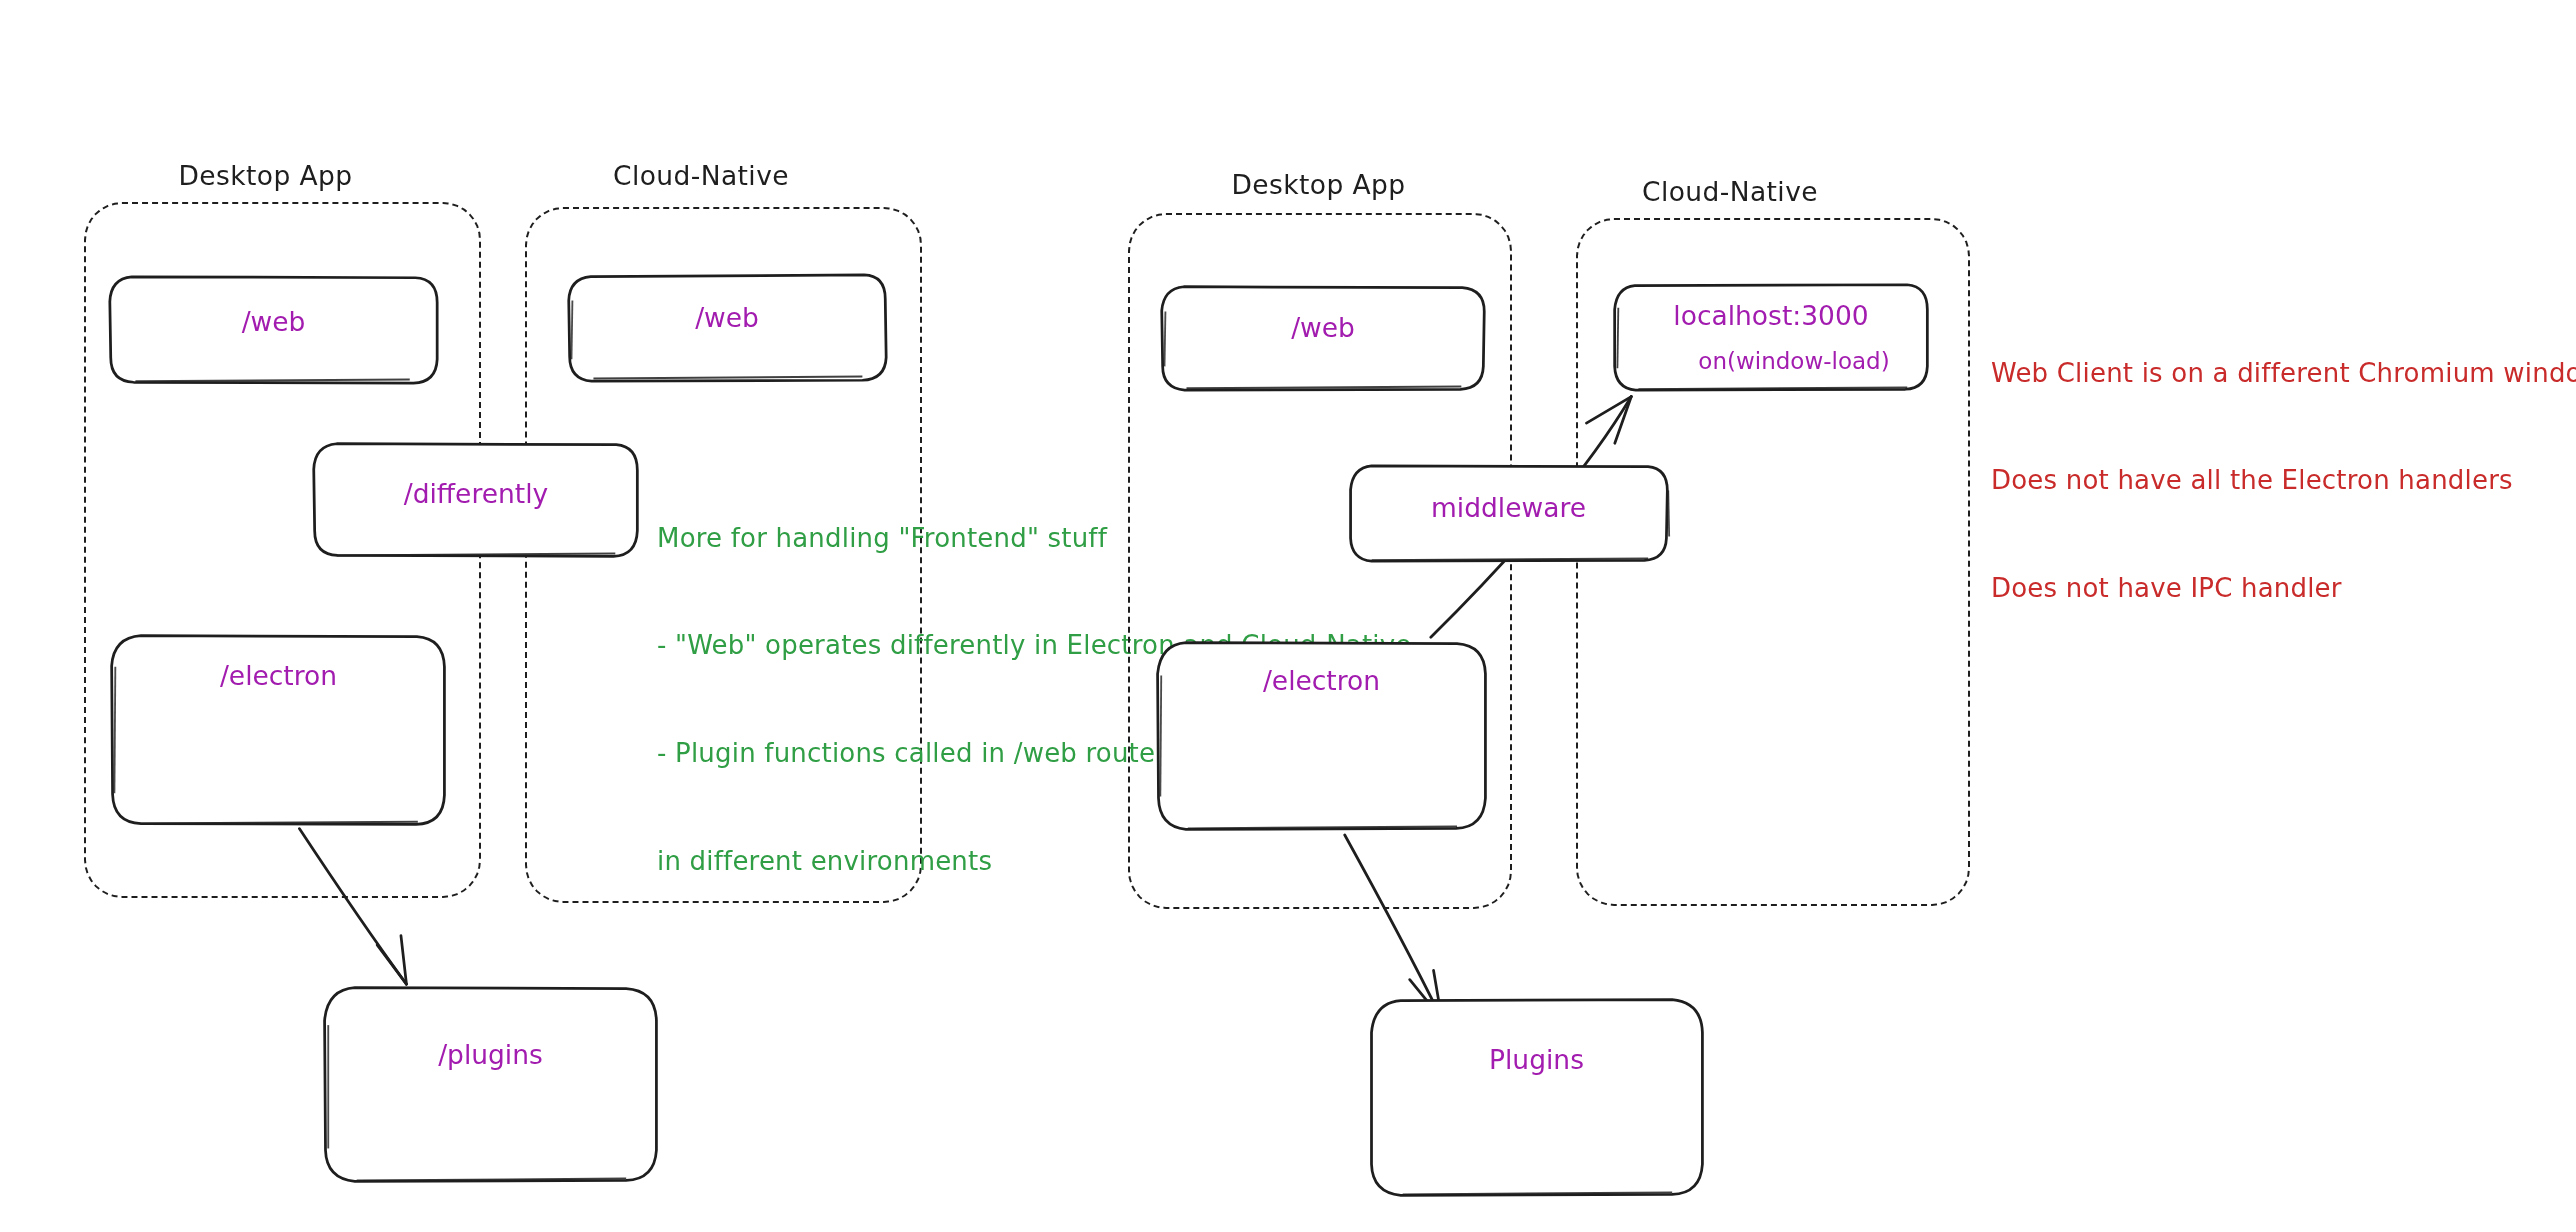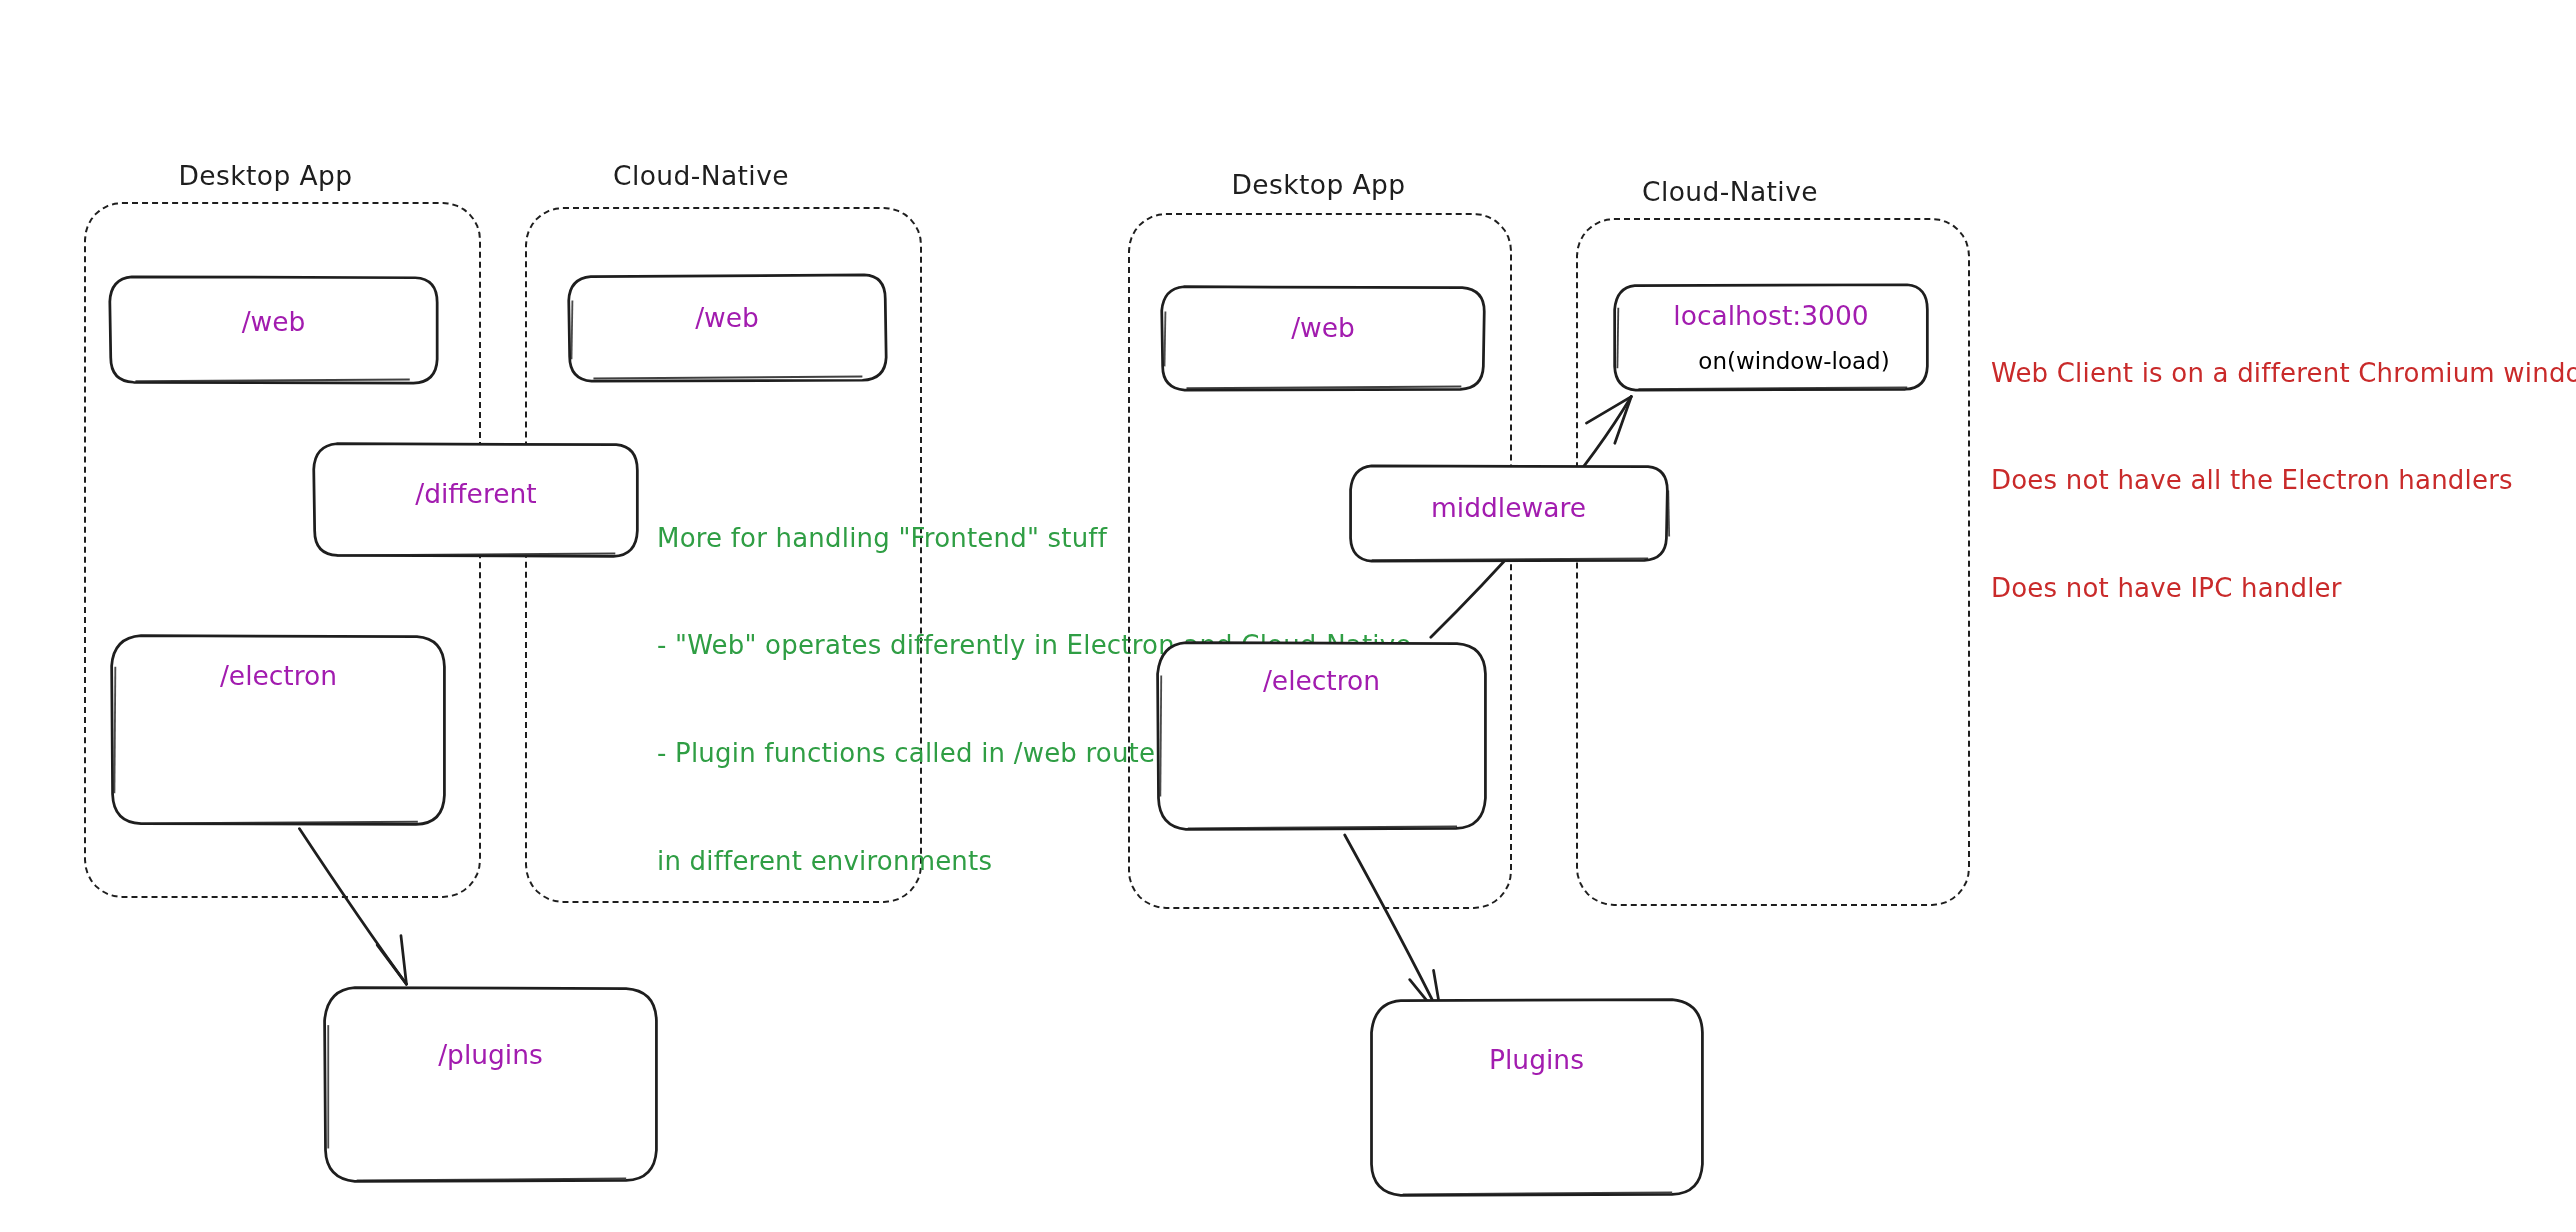--- a/index.html
+++ b/index.html
@@ -139,21 +139,21 @@
       <path d="M30 115 L324 113" fill="none" stroke="#1e1e1e" stroke-width="2.2" opacity="0.85"></path>
     </svg>
     <div class="node-label" style="top:29px;">/web</div>
   </div>
 
   <div class="node" style="left:311px; top:395px; width:330px; height:119px;">
     <svg viewBox="0 0 360 130" preserveAspectRatio="none">
       <path d="M28 3 L333 4 Q356 6 356 32 L356 98 Q355 125 330 126 L29 125 Q4 124 4 98 L3 31 Q4 5 28 3 Z" fill="#ffffff" stroke="#1e1e1e" stroke-width="3" stroke-linejoin="round"></path>
       <path d="M28 125 L332 123" fill="none" stroke="#1e1e1e" stroke-width="2.2" opacity="0.85"></path>
     </svg>
-    <div class="node-label" style="top:37px;">/different</div>
+    <div class="node-label" style="top:37px;">/differently</div>
   </div>
 
   <div class="node" style="left:108px; top:586px; width:341px; height:197px;">
     <svg viewBox="0 0 372 215" preserveAspectRatio="none">
       <path d="M36 4 L337 5 Q366 7 367 38 L367 178 Q366 209 336 210 L36 209 Q6 208 5 177 L4 37 Q6 6 36 4 Z" fill="#ffffff" stroke="#1e1e1e" stroke-width="3" stroke-linejoin="round"></path>
       <path d="M8 38 L7 176" fill="none" stroke="#1e1e1e" stroke-width="2" opacity="0.8"></path>
       <path d="M36 209 L338 207" fill="none" stroke="#1e1e1e" stroke-width="2.2" opacity="0.85"></path>
     </svg>
     <div class="node-label" style="top:27.5px;">/electron</div>
   </div>
@@ -192,21 +192,21 @@
     <div class="node-label" style="top:27.5px;">/web</div>
   </div>
 
   <div class="node" style="left:1611px; top:236px; width:320px; height:110px;">
     <svg viewBox="0 0 350 120" preserveAspectRatio="none">
       <path d="M26 4 L324 3 Q346 5 346 30 L346 92 Q345 116 322 117 L27 118 Q5 116 4 92 L4 30 Q6 6 26 4 Z" fill="#ffffff" stroke="#1e1e1e" stroke-width="3" stroke-linejoin="round"></path>
       <path d="M8 28 L7 94" fill="none" stroke="#1e1e1e" stroke-width="2" opacity="0.85"></path>
       <path d="M30 117 L324 115" fill="none" stroke="#1e1e1e" stroke-width="2.2" opacity="0.85"></path>
     </svg>
     <div class="node-label" style="top:18.3px;">localhost:3000</div>
-    <div class="node-sublabel" style="top:66px; color:#000000; padding-left:46px;">on(window-load)</div>
+    <div class="node-sublabel" style="top:66px; color:#a21caf; padding-left:46px;">on(window-load)</div>
   </div>
 
   <div class="node" style="left:1346px; top:417px; width:325px; height:101px;">
     <svg viewBox="0 0 355 110" preserveAspectRatio="none">
       <path d="M28 3 L330 4 Q351 6 351 30 L350 82 Q349 105 326 106 L28 107 Q6 105 5 82 L5 29 Q7 5 28 3 Z" fill="#ffffff" stroke="#1e1e1e" stroke-width="3" stroke-linejoin="round"></path>
       <path d="M352 30 L353 80" fill="none" stroke="#1e1e1e" stroke-width="2" opacity="0.8"></path>
       <path d="M28 106 L330 104" fill="none" stroke="#1e1e1e" stroke-width="2.2" opacity="0.85"></path>
     </svg>
     <div class="node-label" style="top:29px;">middleware</div>
   </div>

